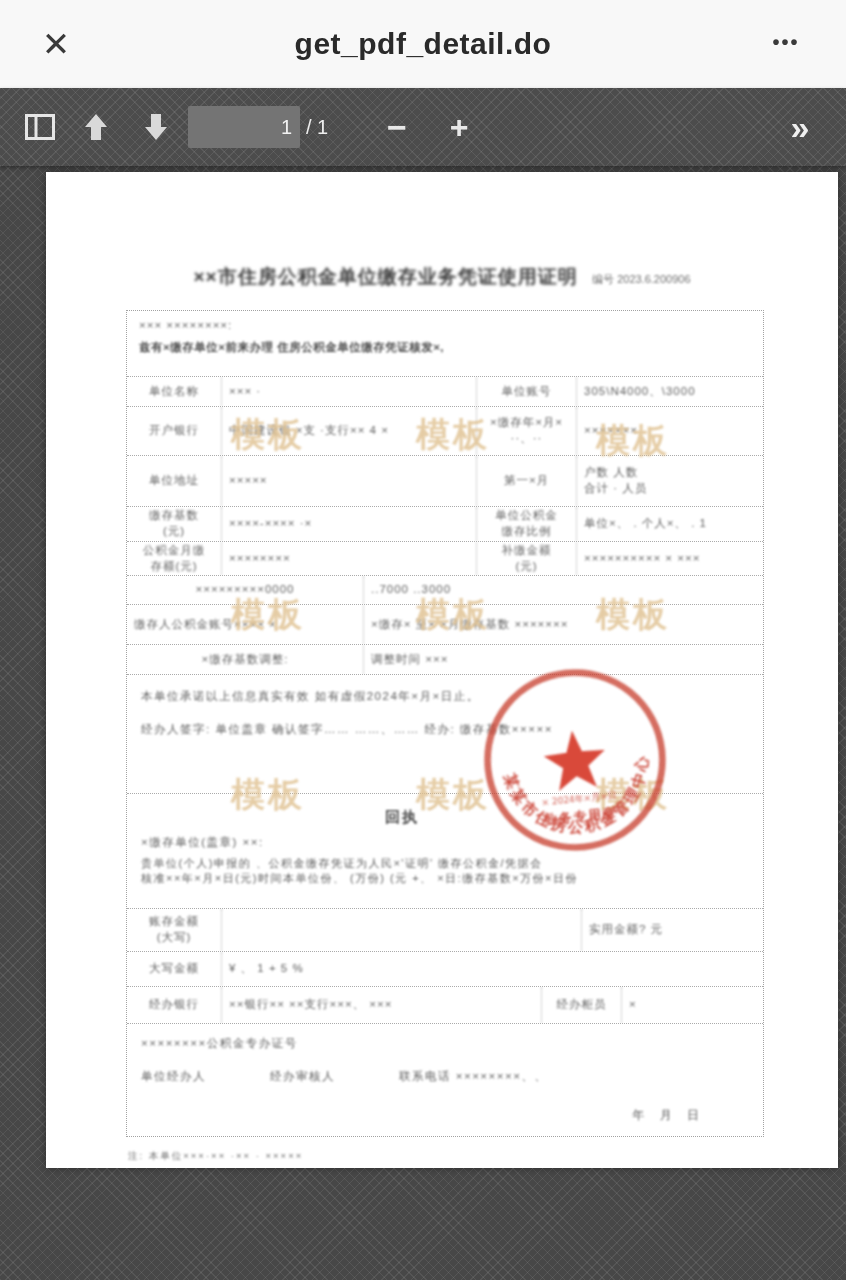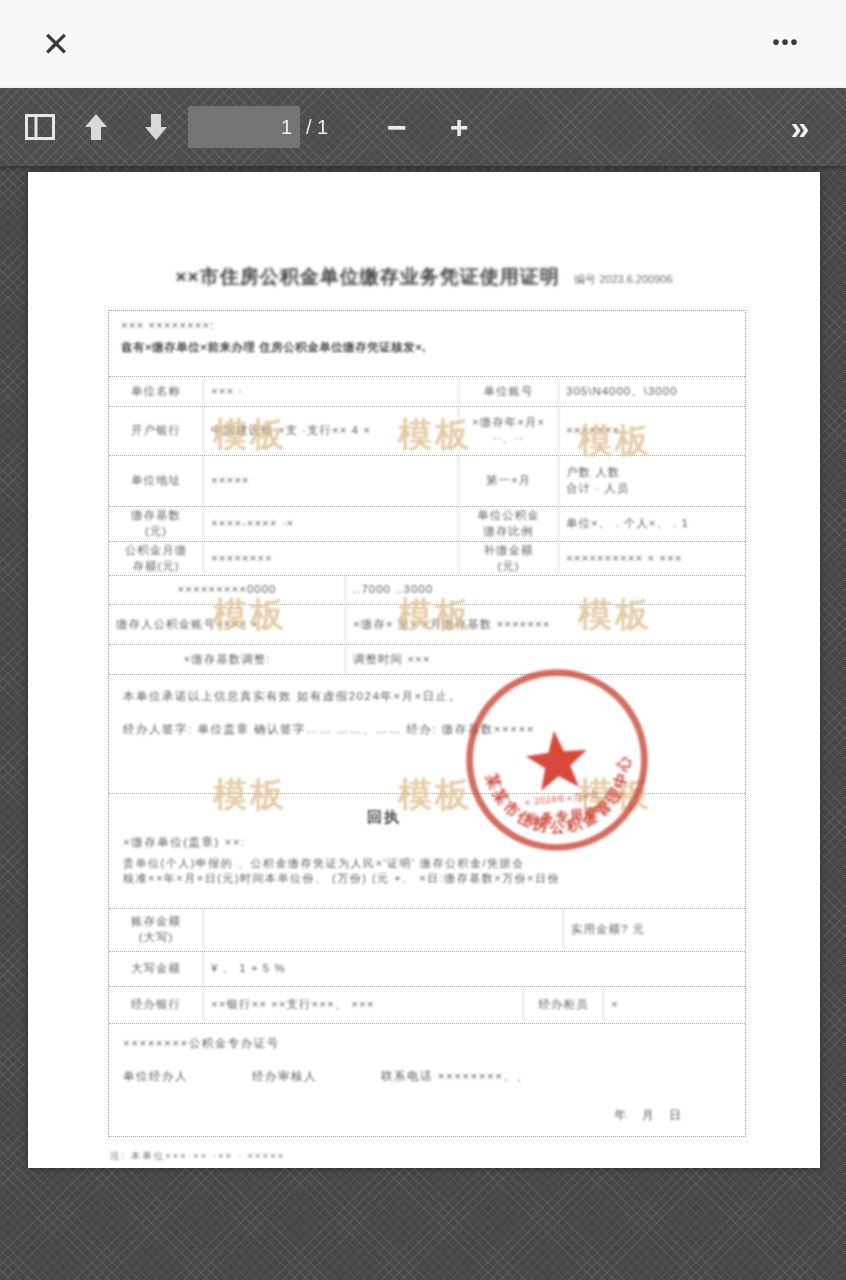--- a/index.html
+++ b/index.html
@@ -32,21 +32,21 @@
     font-size:20px; display:flex; align-items:center; filter:blur(.6px); }
   .zoom-out { left:372px; width:50px; color:#e8e8e8; font-size:34px; font-weight:bold; }
   .zoom-in  { left:434px; width:50px; color:#e8e8e8; font-size:32px; font-weight:bold; }
   .more-tools { right:18px; width:56px; color:#efefef; font-size:34px; font-weight:bold; }
 
   
   .viewer { position:relative; width:846px; height:1114px; background-color:#474747;
     background-image:
       repeating-linear-gradient(45deg, rgba(185,185,185,.12) 0 1px, transparent 1px 7px),
       repeating-linear-gradient(135deg, rgba(185,185,185,.12) 0 1px, transparent 1px 7px); }
-  .page { position:absolute; left:28px; top:6px; width:792px; height:996px; background:#ffffff;
+  .page { position:absolute; left:46px; top:6px; width:792px; height:996px; background:#ffffff;
     box-shadow:0 0 8px rgba(0,0,0,.4); }
   .doc-title-row { position:absolute; left:0; top:92px; width:792px; text-align:center;
     white-space:nowrap; }
   .doc-title { display:inline-block; font-size:19px; font-weight:bold; color:#3d3d3d;
     letter-spacing:1px; filter:blur(1.4px); }
   .doc-no { display:inline-block; font-size:11px; color:#707070; margin-left:10px;
     filter:blur(1.3px); }
 
   .form-table { position:absolute; left:80px; top:138px; width:638px; height:827px;
     border:1.5px dotted #a2a2a2; font-size:11.5px; }
@@ -78,20 +78,21 @@
 
   
   .seal { position:absolute; left:434px; top:493px; width:190px; height:190px;
     transform:rotate(-6deg); filter:blur(.95px); opacity:.92; z-index:2; }
 </style>
 </head>
 <body>
 
 <div class="app-bar">
   <div class="close-btn">✕</div>
+  <div class="app-title">get_pdf_detail.do</div>
   <div class="more-btn">•••</div>
 </div>
 
 <div class="pdf-toolbar">
   <div class="tb-item" style="left:16px;width:48px;">
     <svg class="tb-svg" width="30" height="26" viewBox="0 0 30 26">
       <rect x="1.5" y="1.5" width="27" height="23" fill="none" stroke="#e6e6e6" stroke-width="3"></rect>
       <line x1="11" y1="1.5" x2="11" y2="24.5" stroke="#e6e6e6" stroke-width="3"></line>
     </svg>
   </div>

